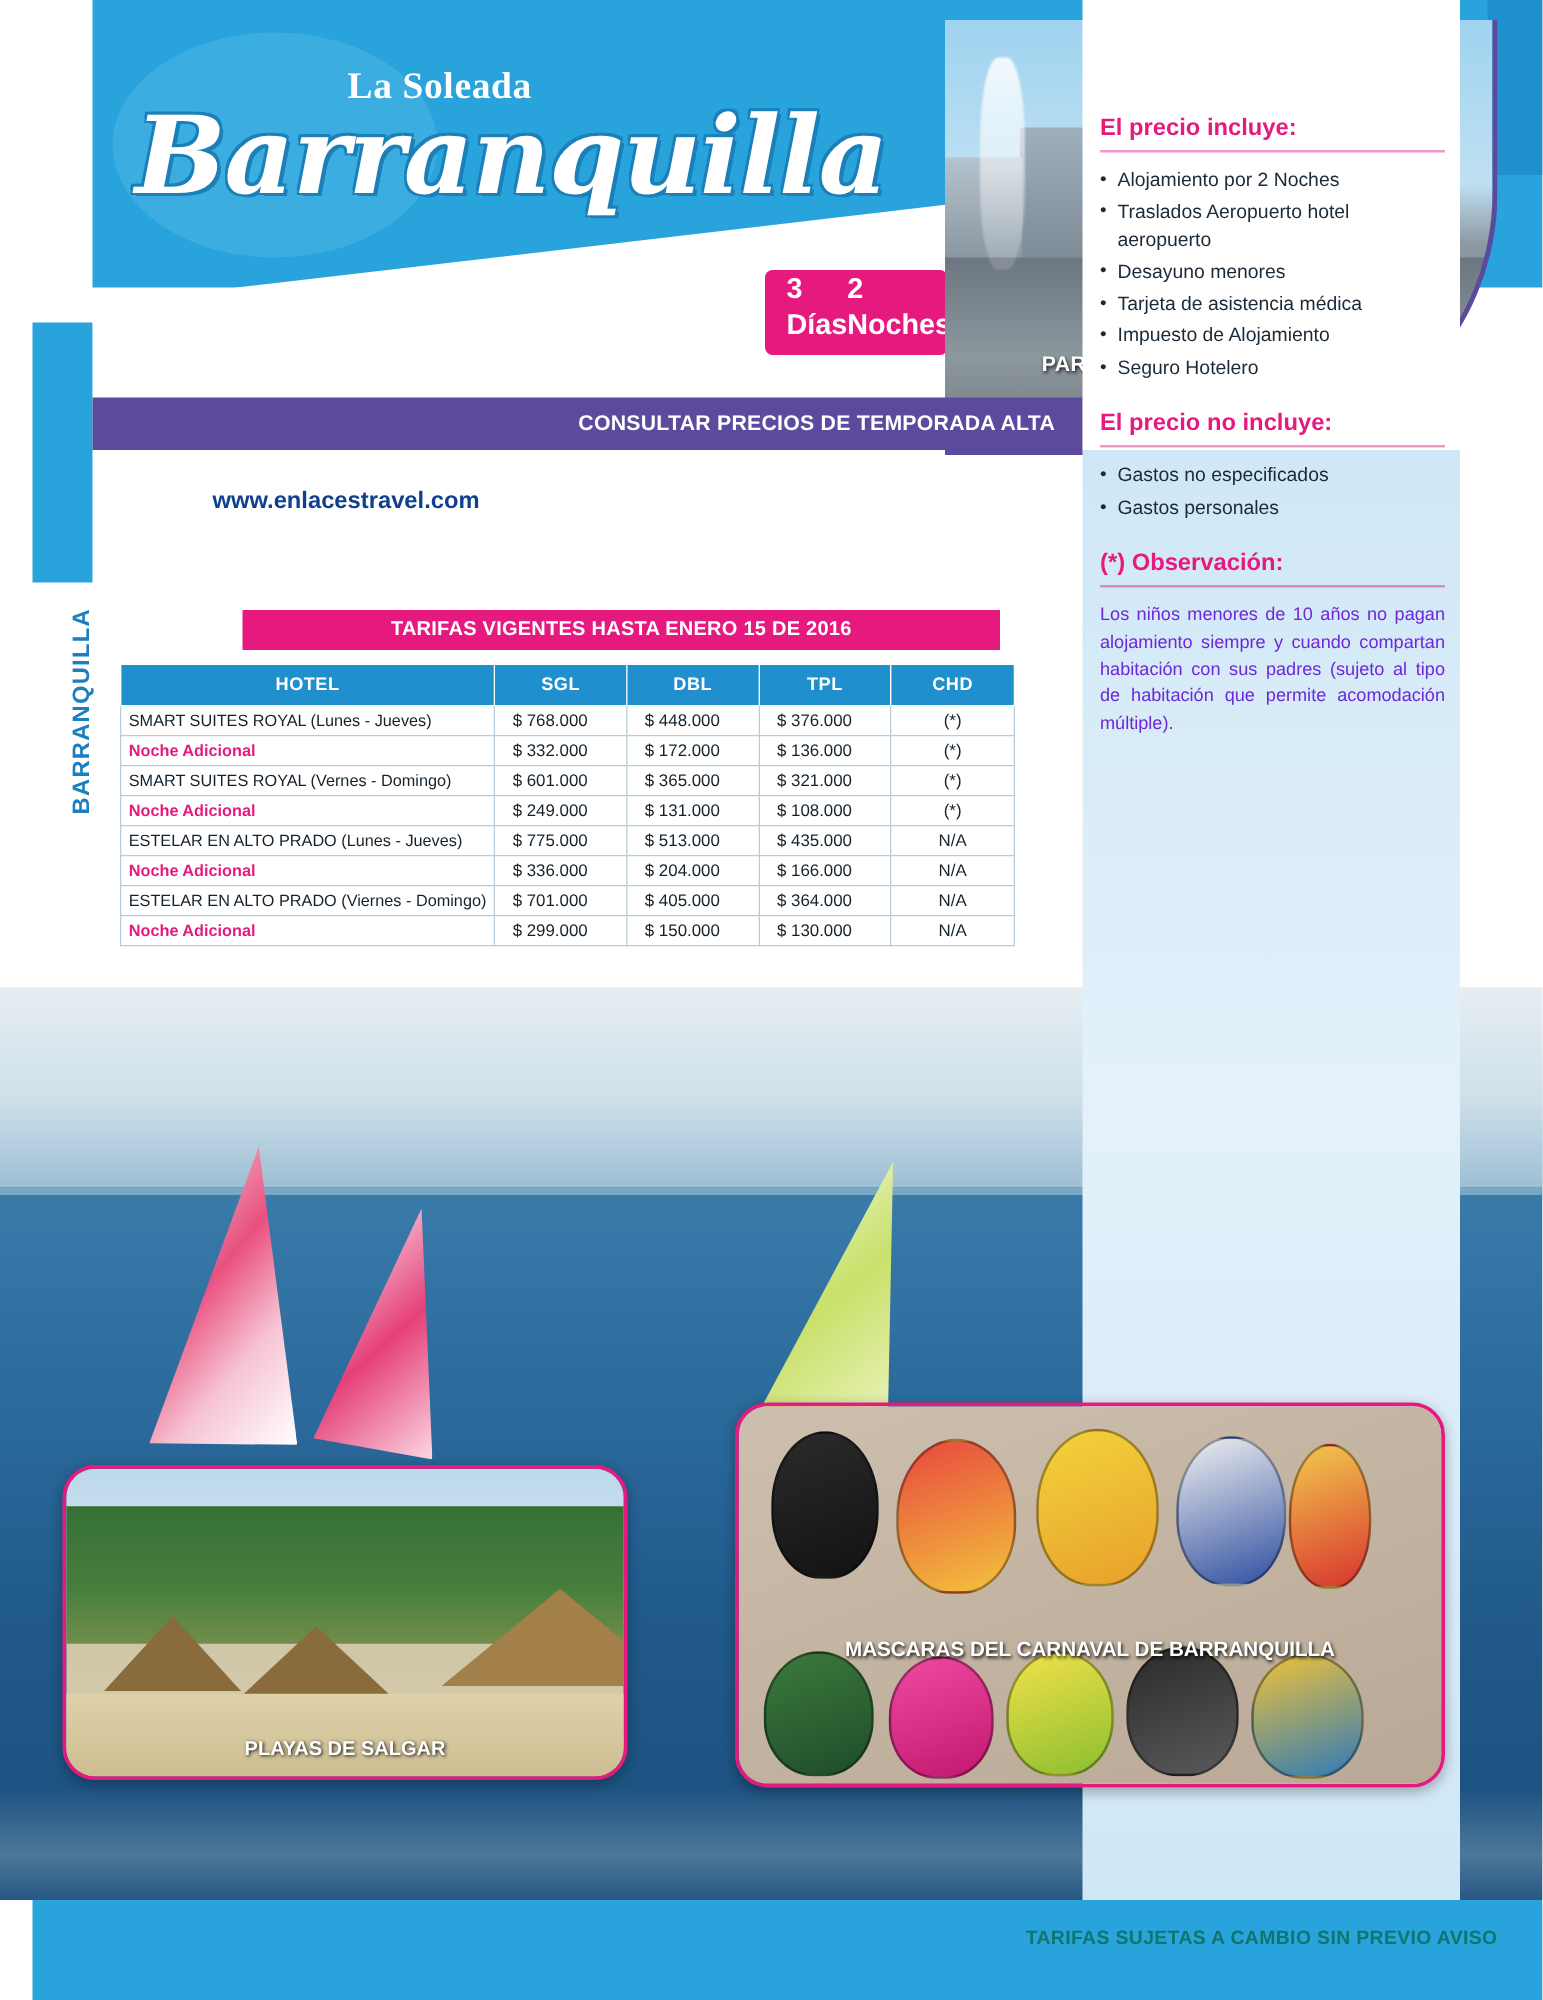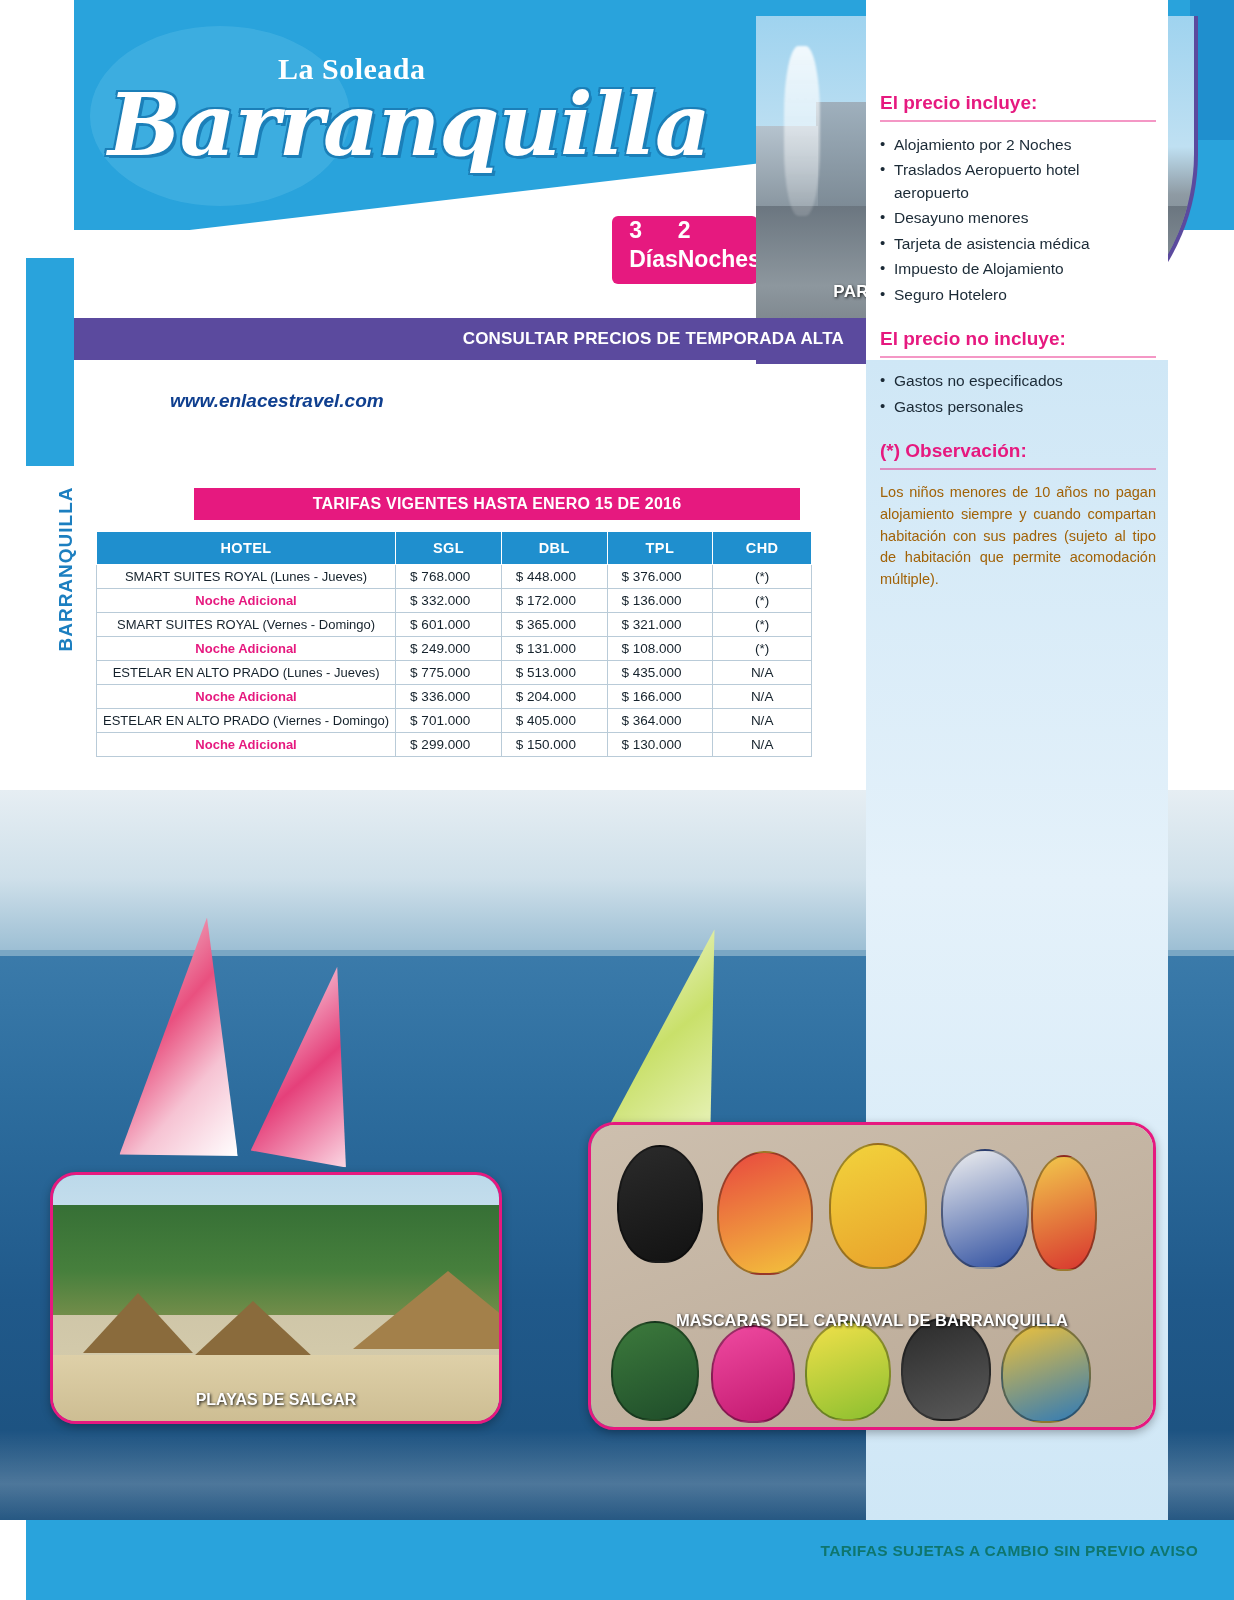--- a/index.html
+++ b/index.html
@@ -110,21 +110,21 @@
   .purple-bar {
     position:absolute; left:74px; top:318px; width:792px; height:42px;
     background:#5b4a9e;
     color:#ffffff; font-weight:bold; font-size:17px;
     display:flex; align-items:center; justify-content:flex-end;
     padding-right:22px; letter-spacing:.2px;
   }
 
   .website {
     position:absolute; left:170px; top:390px;
-    color:#0f3f8f; font-weight:bold; font-size:19px;font-style:italic;
+    color:#0f3f8f; font-weight:bold; font-size:19px;
   }
 
   
   .right-col {
     position:absolute; left:866px; top:360px; width:302px; height:1160px;
     background:linear-gradient(180deg,#cfe7f6,#e4f1fa 45%, #cfe7f6);
   }
   .right-col-top {
     position:absolute; left:866px; top:0; width:302px; height:360px;
     background:#ffffff;
@@ -137,21 +137,21 @@
   .rc-list { list-style:none; margin:0; padding:0; }
   .rc-list li {
     font-size:15.5px; color:#1b2a36; line-height:1.45; margin-bottom:3px;
     padding-left:14px; position:relative;
   }
   .rc-list li:before {
     content:"•"; position:absolute; left:0; top:-1px; color:#1b2a36; font-size:15px;
   }
   .rc-block { margin-bottom:22px; }
   .rc-para {
-    font-size:14.5px; color:#a16207; line-height:1.5; text-align:justify; margin:4px 0 0 0;
+    font-size:14.5px; color:#6d28d9; line-height:1.5; text-align:justify; margin:4px 0 0 0;
   }
 
   
   .table-title {
     position:absolute; left:166px; top:488px; width:606px; height:32px;
     background:#e6197f; color:#fff; font-weight:bold; font-size:16px;
     display:flex; align-items:center; justify-content:center; letter-spacing:.2px;margin-left:28px;
   }
   table.rates {
     position:absolute; left:96px; top:531px; width:716px;
@@ -159,21 +159,21 @@
   }
   table.rates th {
     background:#1f8fce; color:#ffffff; font-weight:bold; font-size:14.5px;
     padding:8px 4px; border:1px solid #ffffff; text-align:center;
     letter-spacing:.4px;
   }
   table.rates td {
     border:1px solid #b9cbd8; padding:4px 6px; color:#15222c;
     background:#ffffff; white-space:nowrap;
   }
-  table.rates td.hotel { width:292px; font-size:13px;text-align:center; }
+  table.rates td.hotel { width:292px; font-size:13px; }
   table.rates td.extra { color:#e6197f; font-weight:bold; font-size:13px; }
   table.rates td.money { width:108px; text-align:left; padding-left:14px; }
   table.rates td.chd { width:104px; text-align:center; }
 
   
   .sea {
     position:absolute; left:0; top:790px; width:1234px; height:730px;
     background:linear-gradient(180deg,#cfe3ef 0%, #9fc5dc 6%, #3f7fae 16%, #2d6d9e 42%, #20598a 70%, #1b4f7c 100%);
   }
   .sea-sky {

